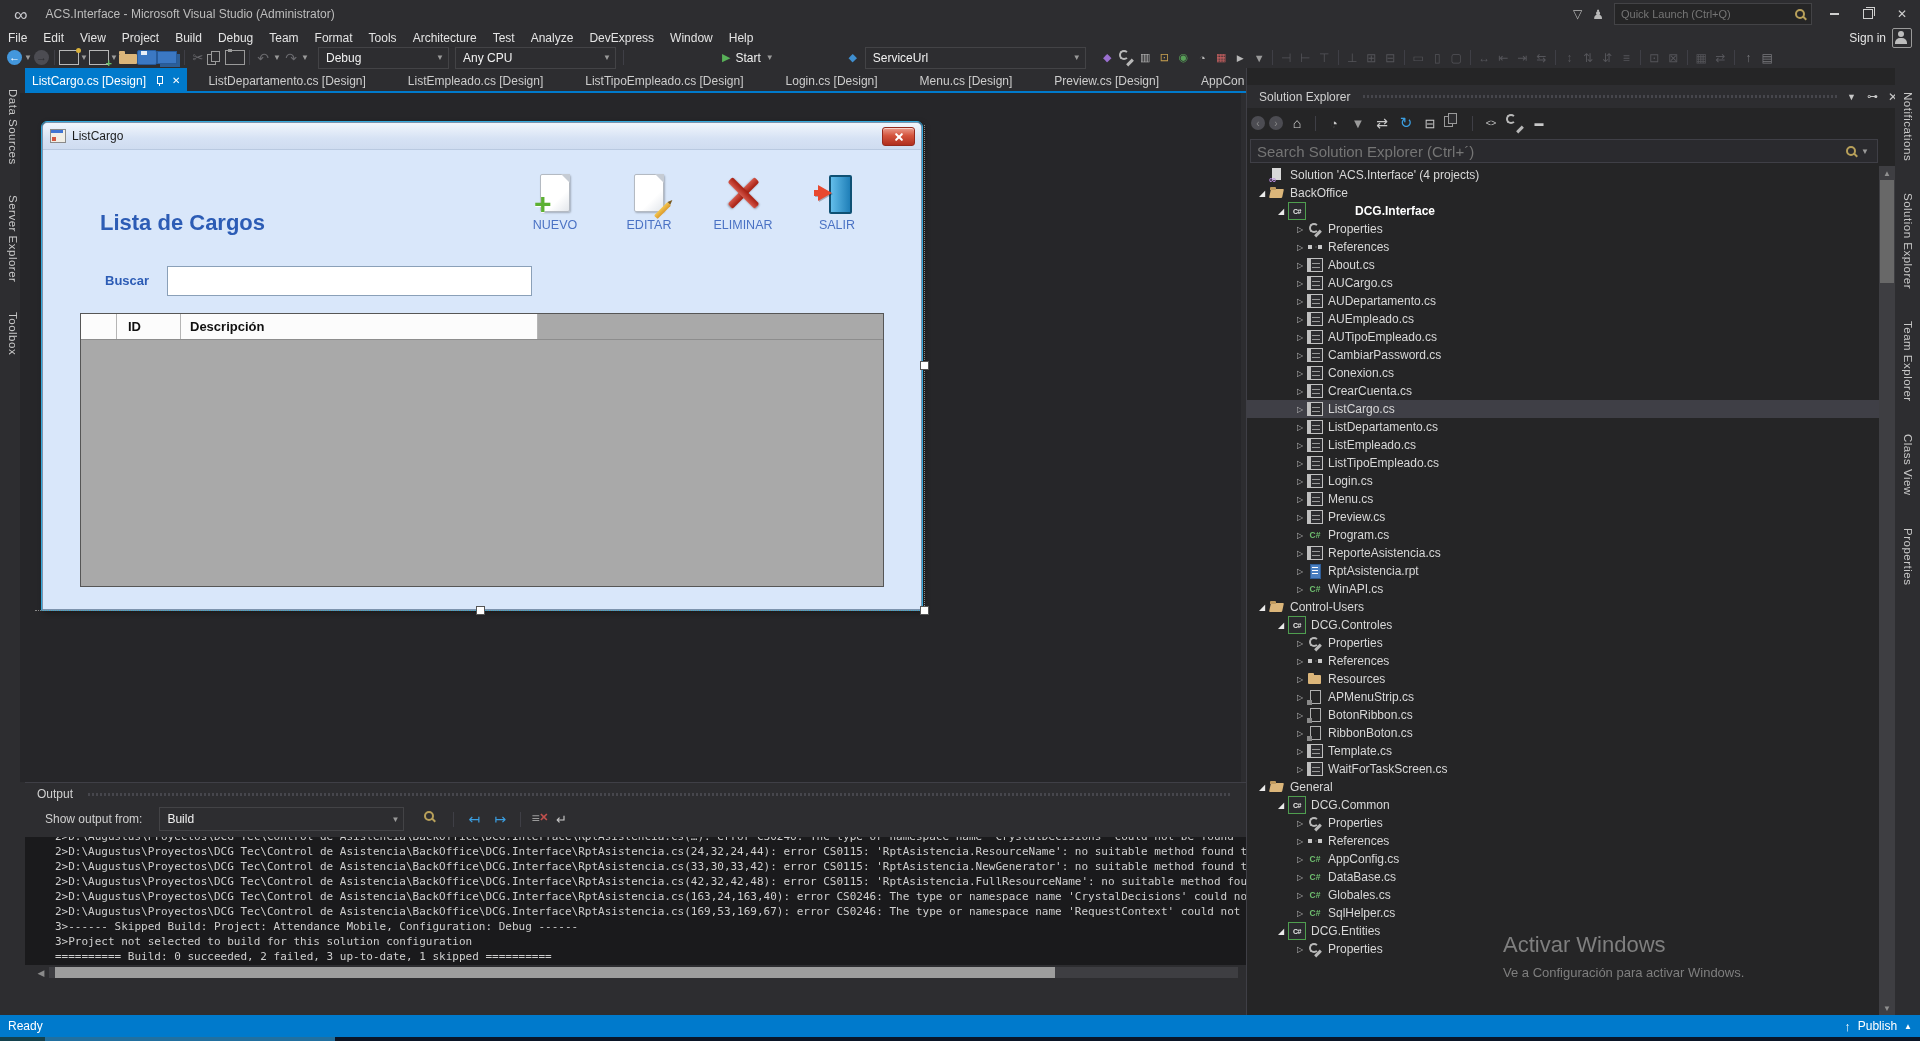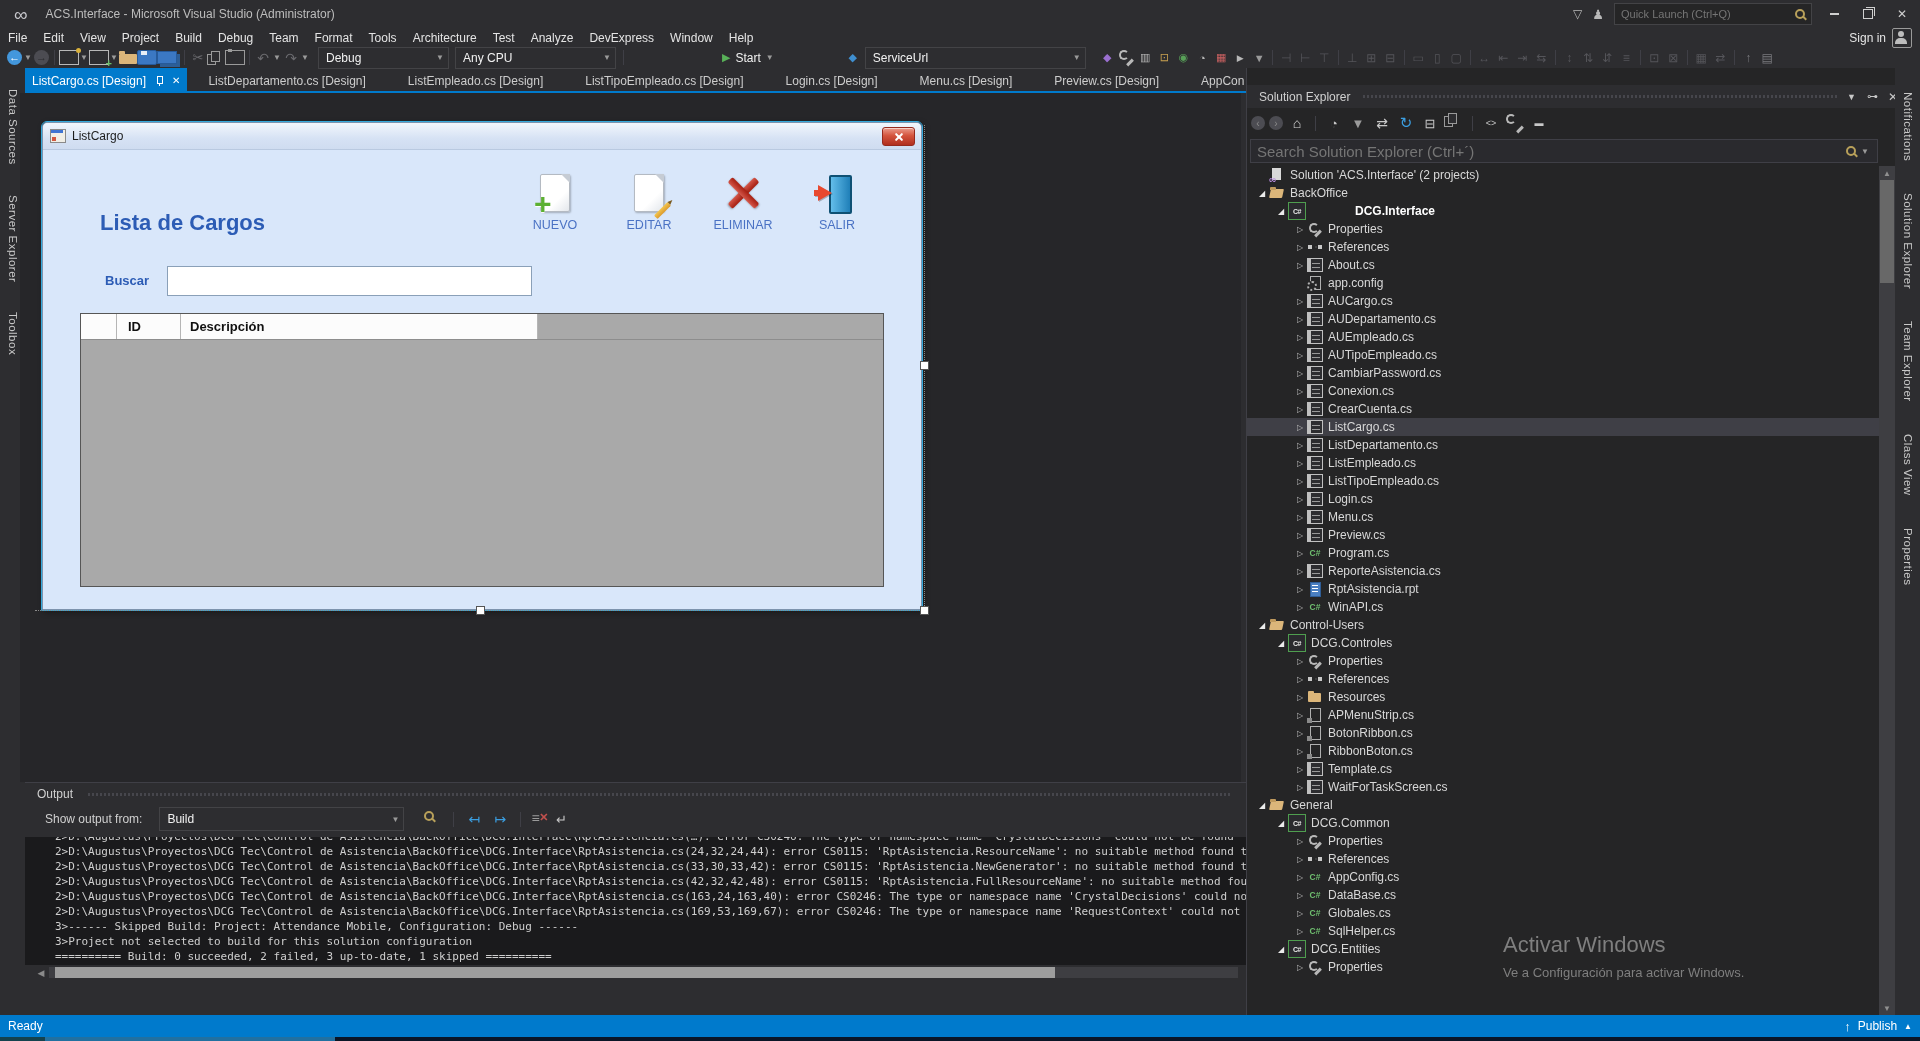--- a/index.html
+++ b/index.html
@@ -535,21 +535,21 @@
       <input id="se-search" placeholder="Search Solution Explorer (Ctrl+´)" style="">
       <span id="se-search-ico">
         <span class="i-mag"></span>
         <span class="caret">▼</span>
       </span>
     </div>
     <div id="se-tree">
         <div class="trow" style="padding-left: 8px;">
           <span class="exp"></span>
           <span class="ti ti-solution"></span>
-          <span class="tlabel">Solution 'ACS.Interface' (2 projects)</span>
+          <span class="tlabel">Solution 'ACS.Interface' (4 projects)</span>
         </div>
         <div class="trow" style="padding-left: 8px;">
           <span class="exp open">◢</span>
           <span class="ti ti-folder-open"></span>
           <span class="tlabel">BackOffice</span>
         </div>
         <div class="trow bold" style="padding-left: 27px;">
           <span class="exp open">◢</span>
           <span class="ti ti-csproj"></span>
           <span class="tlabel">DCG.Interface</span>
@@ -561,25 +561,20 @@
         </div>
         <div class="trow" style="padding-left: 46px;">
           <span class="exp">▷</span>
           <span class="ti ti-references"></span>
           <span class="tlabel">References</span>
         </div>
         <div class="trow" style="padding-left: 46px;">
           <span class="exp">▷</span>
           <span class="ti ti-form"></span>
           <span class="tlabel">About.cs</span>
-        </div>
-        <div class="trow" style="padding-left: 46px;">
-          <span class="exp"></span>
-          <span class="ti ti-config"></span>
-          <span class="tlabel">app.config</span>
         </div>
         <div class="trow" style="padding-left: 46px;">
           <span class="exp">▷</span>
           <span class="ti ti-form"></span>
           <span class="tlabel">AUCargo.cs</span>
         </div>
         <div class="trow" style="padding-left: 46px;">
           <span class="exp">▷</span>
           <span class="ti ti-form"></span>
           <span class="tlabel">AUDepartamento.cs</span>

